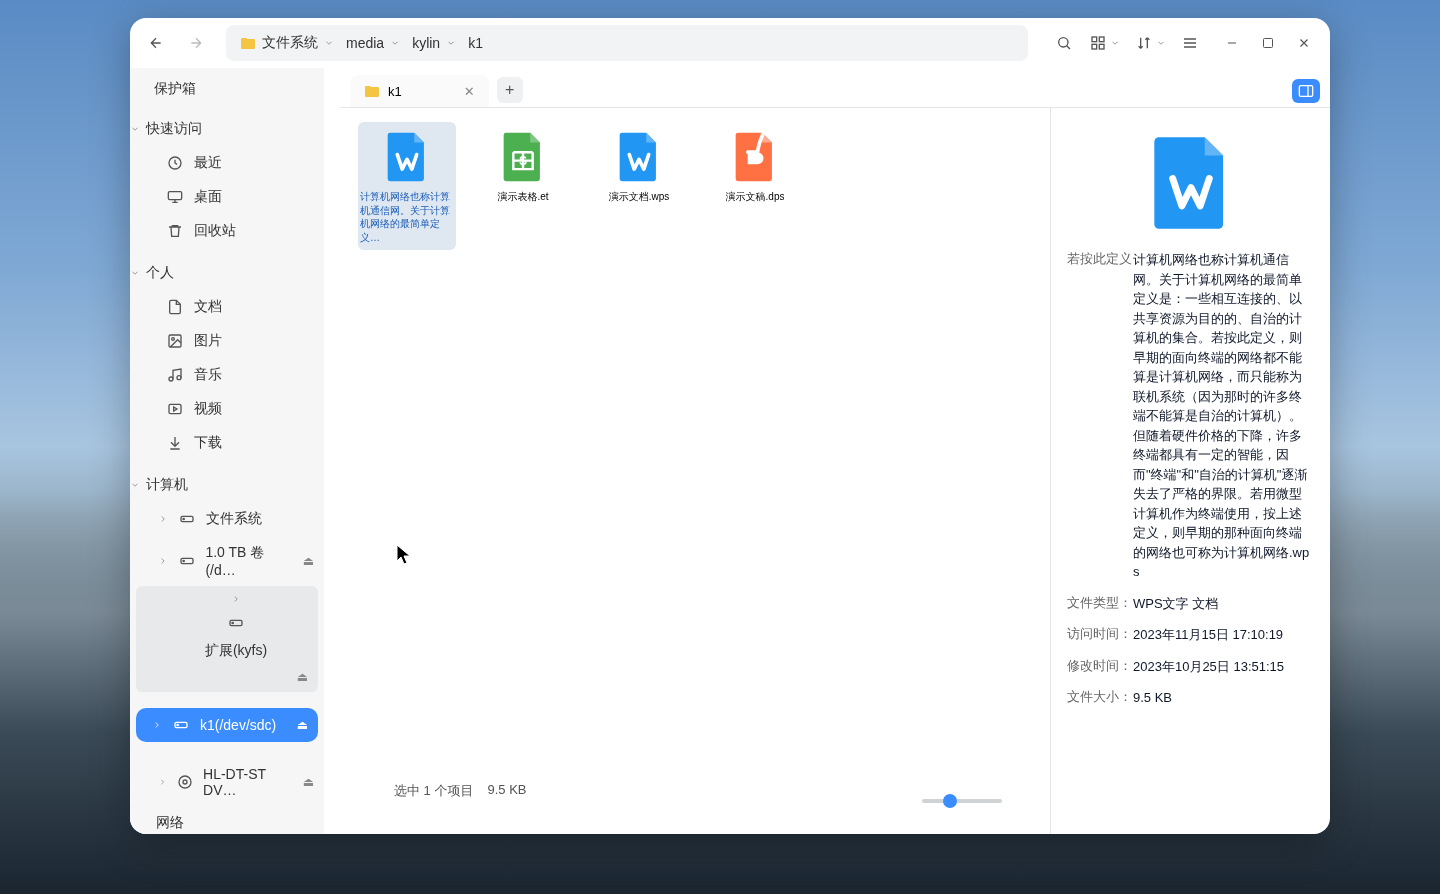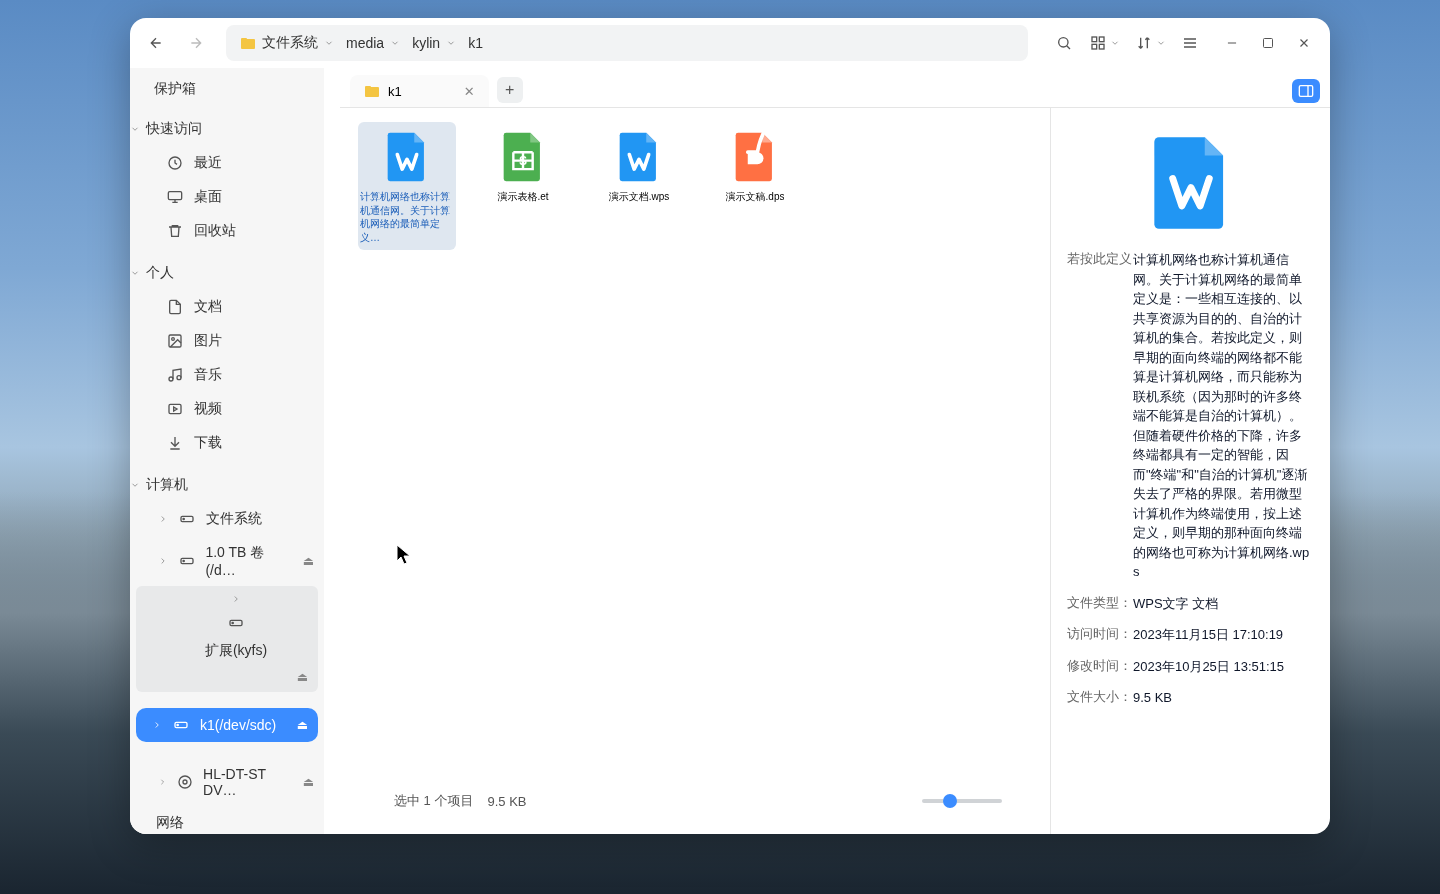--- a/index.html
+++ b/index.html
@@ -183,21 +183,20 @@
       align-self: center;
       width: 110px; height: 110px;
     }
     .details-row { display: flex; gap: 8px; }
     .details-label { color: #666; white-space: nowrap; width: 58px; flex-shrink: 0; }
     .details-value { color: #0f172a; line-height: 1.5; word-break: break-all; }
     .status-bar {
       border-top: 1px solid #e5e5e5;
       height: 38px;
       display: flex;
-      align-items: center;
       padding: 0 30px 0 36px;
       font-size: 13px;
       color: #555;
     }
     .zoom-slider { margin-left: auto; display: flex; align-items: center; gap: 2px; }
     .slider-track { width: 80px; height: 4px; background: #d0d3d6; border-radius: 2px; position: relative; }
     .slider-thumb {
       position: absolute; top: 50%; transform: translate(-50%,-50%);
       width: 14px; height: 14px; border-radius: 50%;
       background: #3b8cff; left: 35%;

